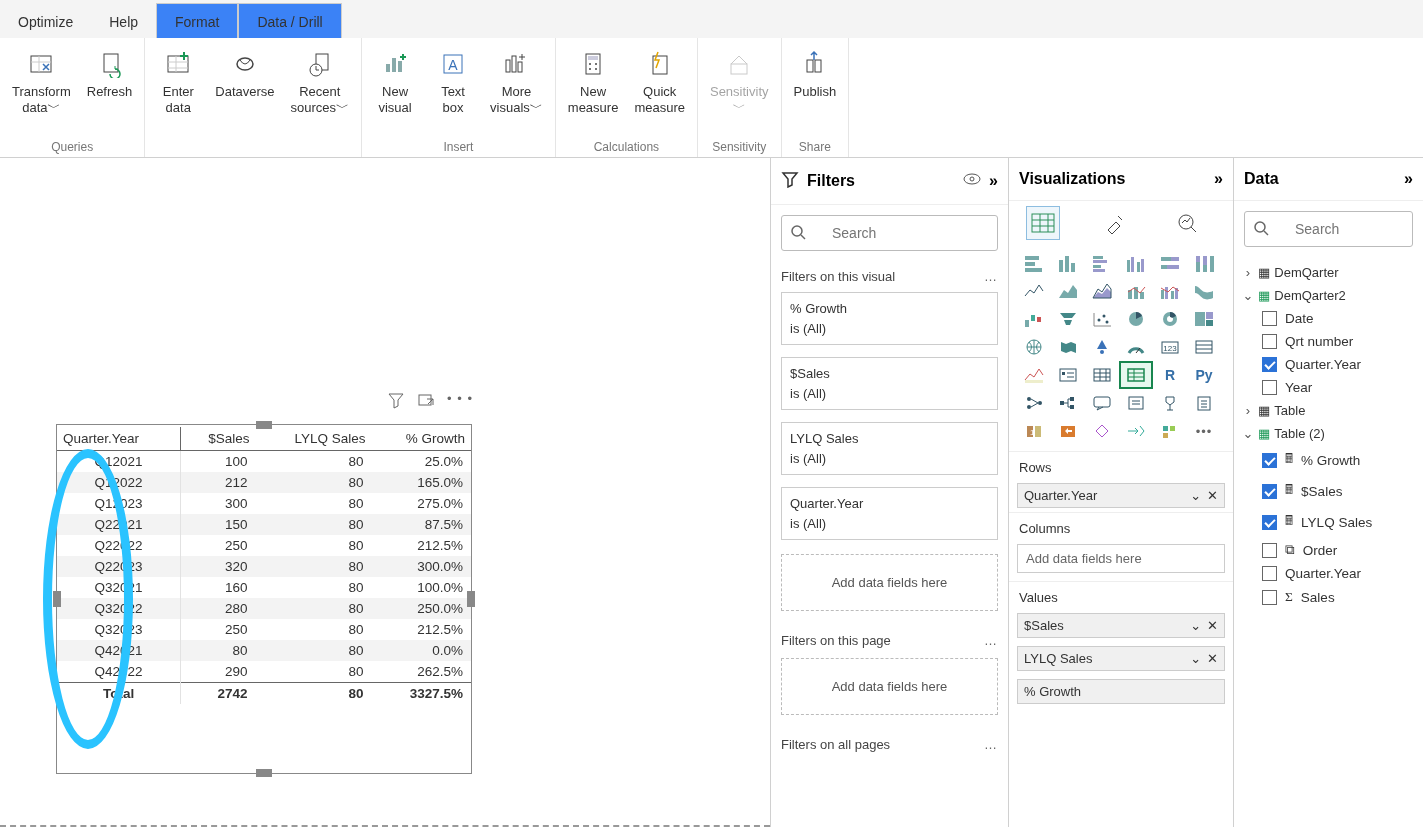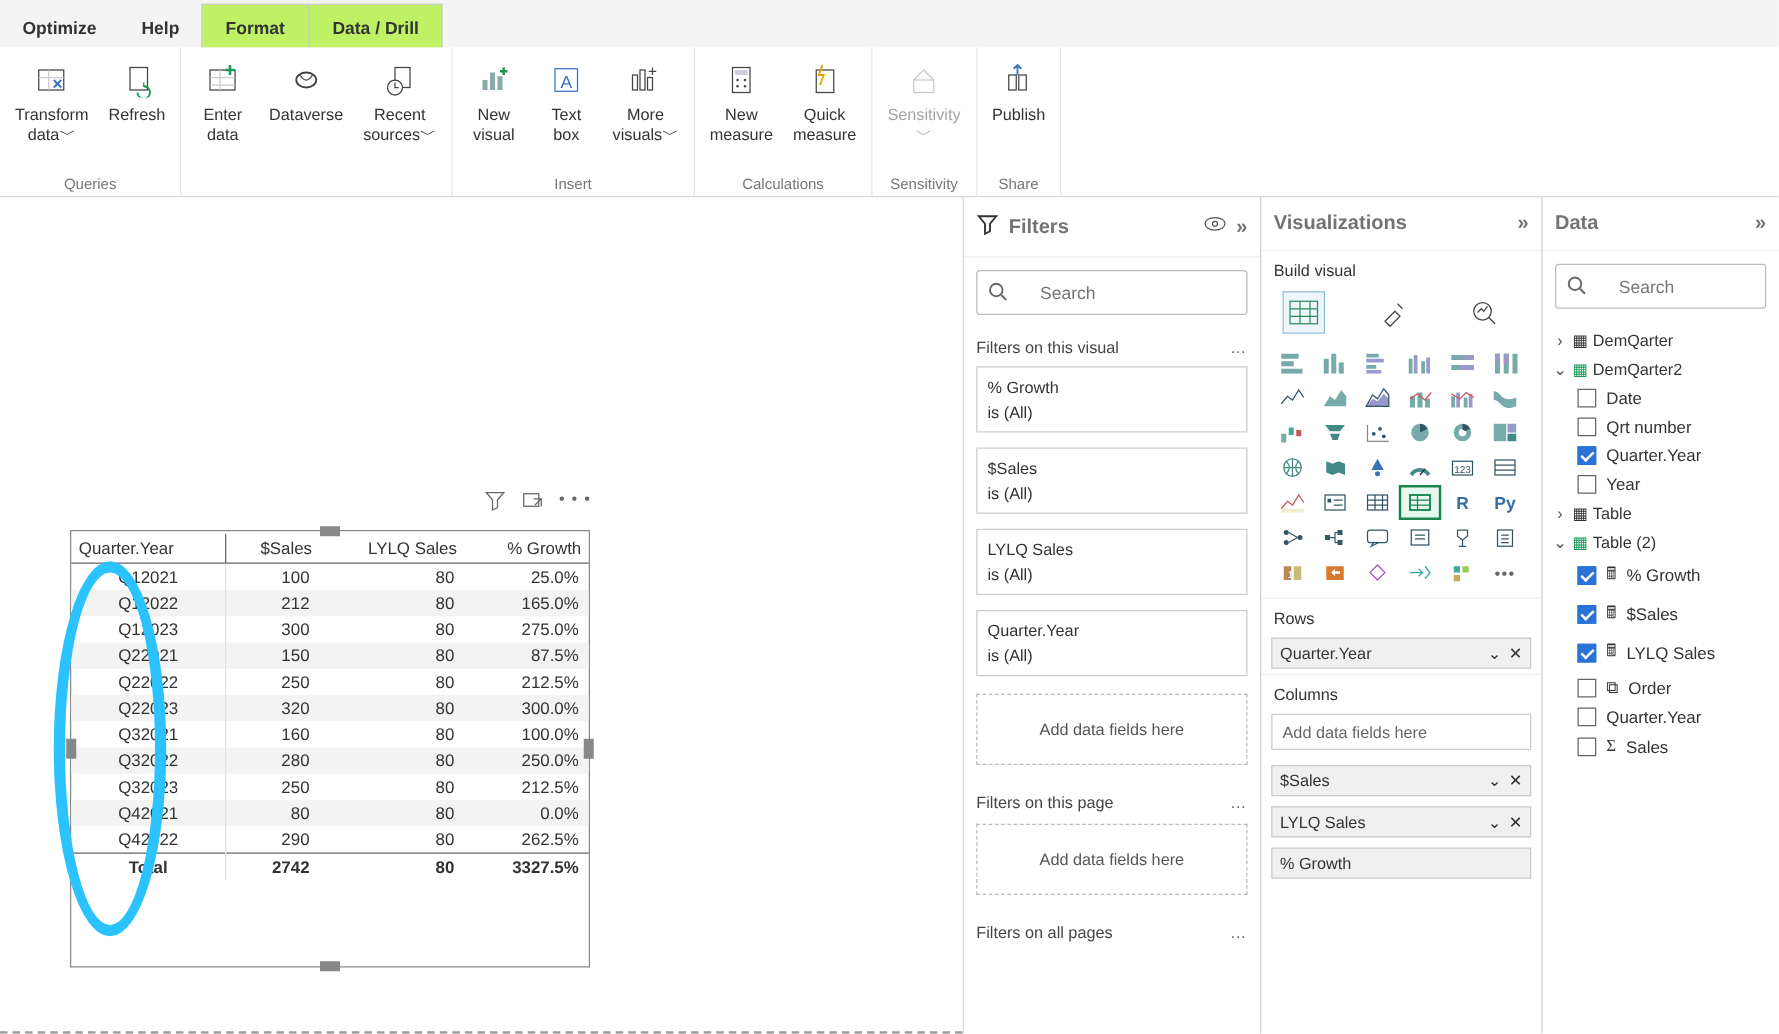--- a/index.html
+++ b/index.html
@@ -1,22 +1,22 @@
 <!DOCTYPE html>
 <html><head>
 <meta charset="utf-8">
 <style>
   * { box-sizing: border-box; margin: 0; padding: 0; }
   html, body { width: 1423px; height: 827px; font-family: "Segoe UI", sans-serif; font-size: 13px; color: #333; background: #fff; overflow: hidden; }
   .app { display: flex; flex-direction: column; height: 100%; }
 
   
-  .tab-strip { display: flex; align-items: flex-end; height: 38px; padding-left: 0; background: #f4f4f4; font-weight: bold; }
+  .tab-strip { display: flex; align-items: flex-end; height: 38px; padding-left: 0; background: #f4f4f4; }
   .tab { padding: 10px 18px 8px; font-size: 14px; cursor: pointer; color: #333; }
-  .tab.active { background: #bef264; border: 1px solid #ccc; border-bottom: none; }
+  .tab.active { background: #3b82f6; border: 1px solid #ccc; border-bottom: none; }
 
   
   .ribbon { display: flex; height: 120px; background: #fff; border-bottom: 1px solid #d0d0d0; }
   .group { display: flex; flex-direction: column; height: 100%; border-right: 1px solid #e5e5e5; padding: 4px 8px 0; }
   .group-items { display: flex; flex: 1; align-items: flex-start; gap: 8px; justify-content: center; }
   .group-label { text-align: center; font-size: 12px; color: #777; padding-bottom: 3px; }
   .cmd { display: flex; flex-direction: column; align-items: center; padding: 6px 4px 0; cursor: pointer; min-width: 50px; }
   .cmd .ico { width: 32px; height: 32px; display: flex; align-items: center; justify-content: center; }
   .cmd .lbl { font-size: 13px; text-align: center; line-height: 1.2; margin-top: 4px; }
   .cmd.dim { opacity: .45; }
@@ -43,21 +43,21 @@
 
   
   .brush { position: absolute; width: 90px; height: 300px; border: 9px solid #2ac3ff; border-radius: 50% 50% 50% 50%; left: -14px; top: 24px; pointer-events: none; }
 
   
   .pane { border-left: 1px solid #d0d0d0; background: #fff; display: flex; flex-direction: column; }
   .filters-pane { width: 238px; }
   .viz-pane    { width: 225px; }
   .data-pane   { width: 190px; }
 
-  .pane-header { display: flex; align-items: center; padding: 12px 10px; font-size: 16px; font-weight: 600; color: #737373; border-bottom: 1px solid #eee; gap: 8px; }
+  .pane-header { display: flex; align-items: center; padding: 12px 10px; font-size: 16px; font-weight: 600; color: #000000; border-bottom: 1px solid #eee; gap: 8px; }
   .pane-header .sp { flex: 1; }
 
   .search { margin: 10px; display: flex; align-items: center; border: 1px solid #bbb; border-radius: 3px; padding: 6px 8px; gap: 8px; background: #fff; height: 36px; }
   .search input { border: none; outline: none; flex: 1; font-size: 14px; background: transparent; margin-left: 18px; }
 
   .section { padding: 8px 10px 4px; display: flex; justify-content: space-between; color: #444; }
   .filter-card { margin: 4px 10px 8px; border: 1px solid #ccc; padding: 6px 8px; font-size: 13px; color: #333; line-height: 1.5; cursor: pointer; }
   .dropzone { margin: 6px 10px 14px; border: 1px dashed #bbb; padding: 20px 0; text-align: center; color: #555; font-size: 13px; }
 
   
@@ -412,21 +412,20 @@
           <span class="dots">…</span>
         </div>
     </div>
 
     <div class="pane viz-pane">
       <div class="pane-header">
         <span>Visualizations</span>
         <span class="sp"></span>
         <span>»</span>
       </div>
-      <div class="viz-sub">Build visual</div>
       <div class="viz-modes">
         <div class="mode active">
             <svg width="26" height="22">
               <rect x="2" y="2" width="22" height="18" fill="none" stroke="#2d8f5a"></rect>
               <path d="M2 8h22M2 14h22M10 2v18M18 2v18" stroke="#2d8f5a"></path>
             </svg>
           </div>
         <div class="mode">
             <svg width="26" height="26">
               <path d="M6 20l8-8l4 4l-8 8z" fill="none" stroke="#444"></path>
@@ -713,20 +712,21 @@
       <div class="chip">
           <span>Quarter.Year</span>
           <span class="sp"></span>
           <span>⌄</span>
           <span>✕</span>
         </div>
 
       <div class="well-title">Columns</div>
       <div class="dropzone-sm">Add data fields here</div>
 
+      <div class="well-title">Values</div>
       <div class="chip">
           <span>$Sales</span>
           <span class="sp"></span>
           <span>⌄</span>
           <span>✕</span>
         </div>
       <div class="chip">
           <span>LYLQ Sales</span>
           <span class="sp"></span>
           <span>⌄</span>

